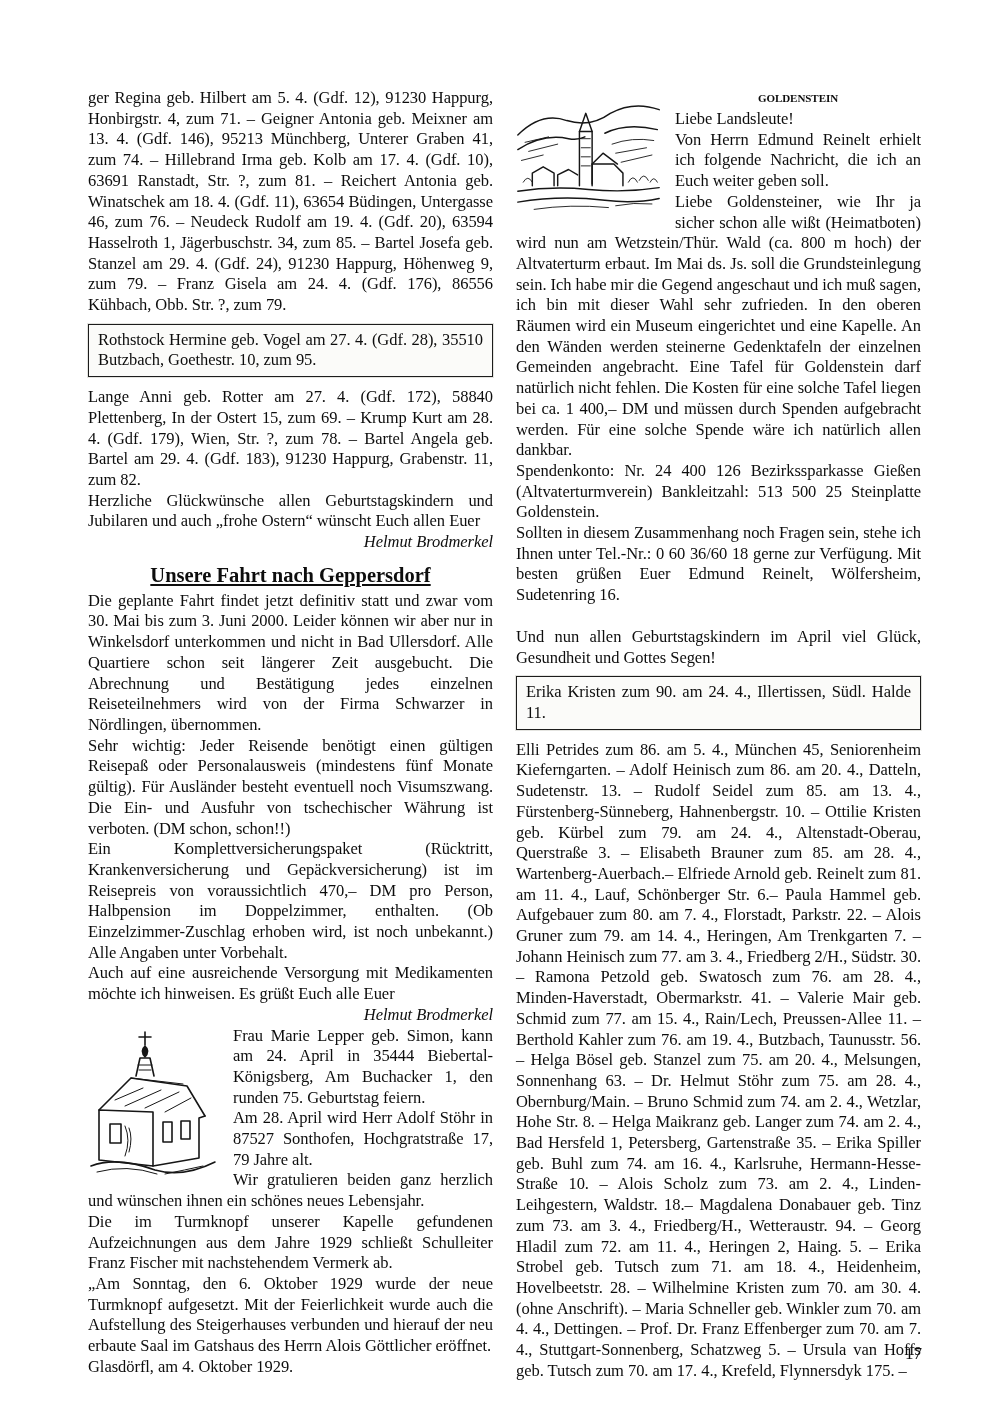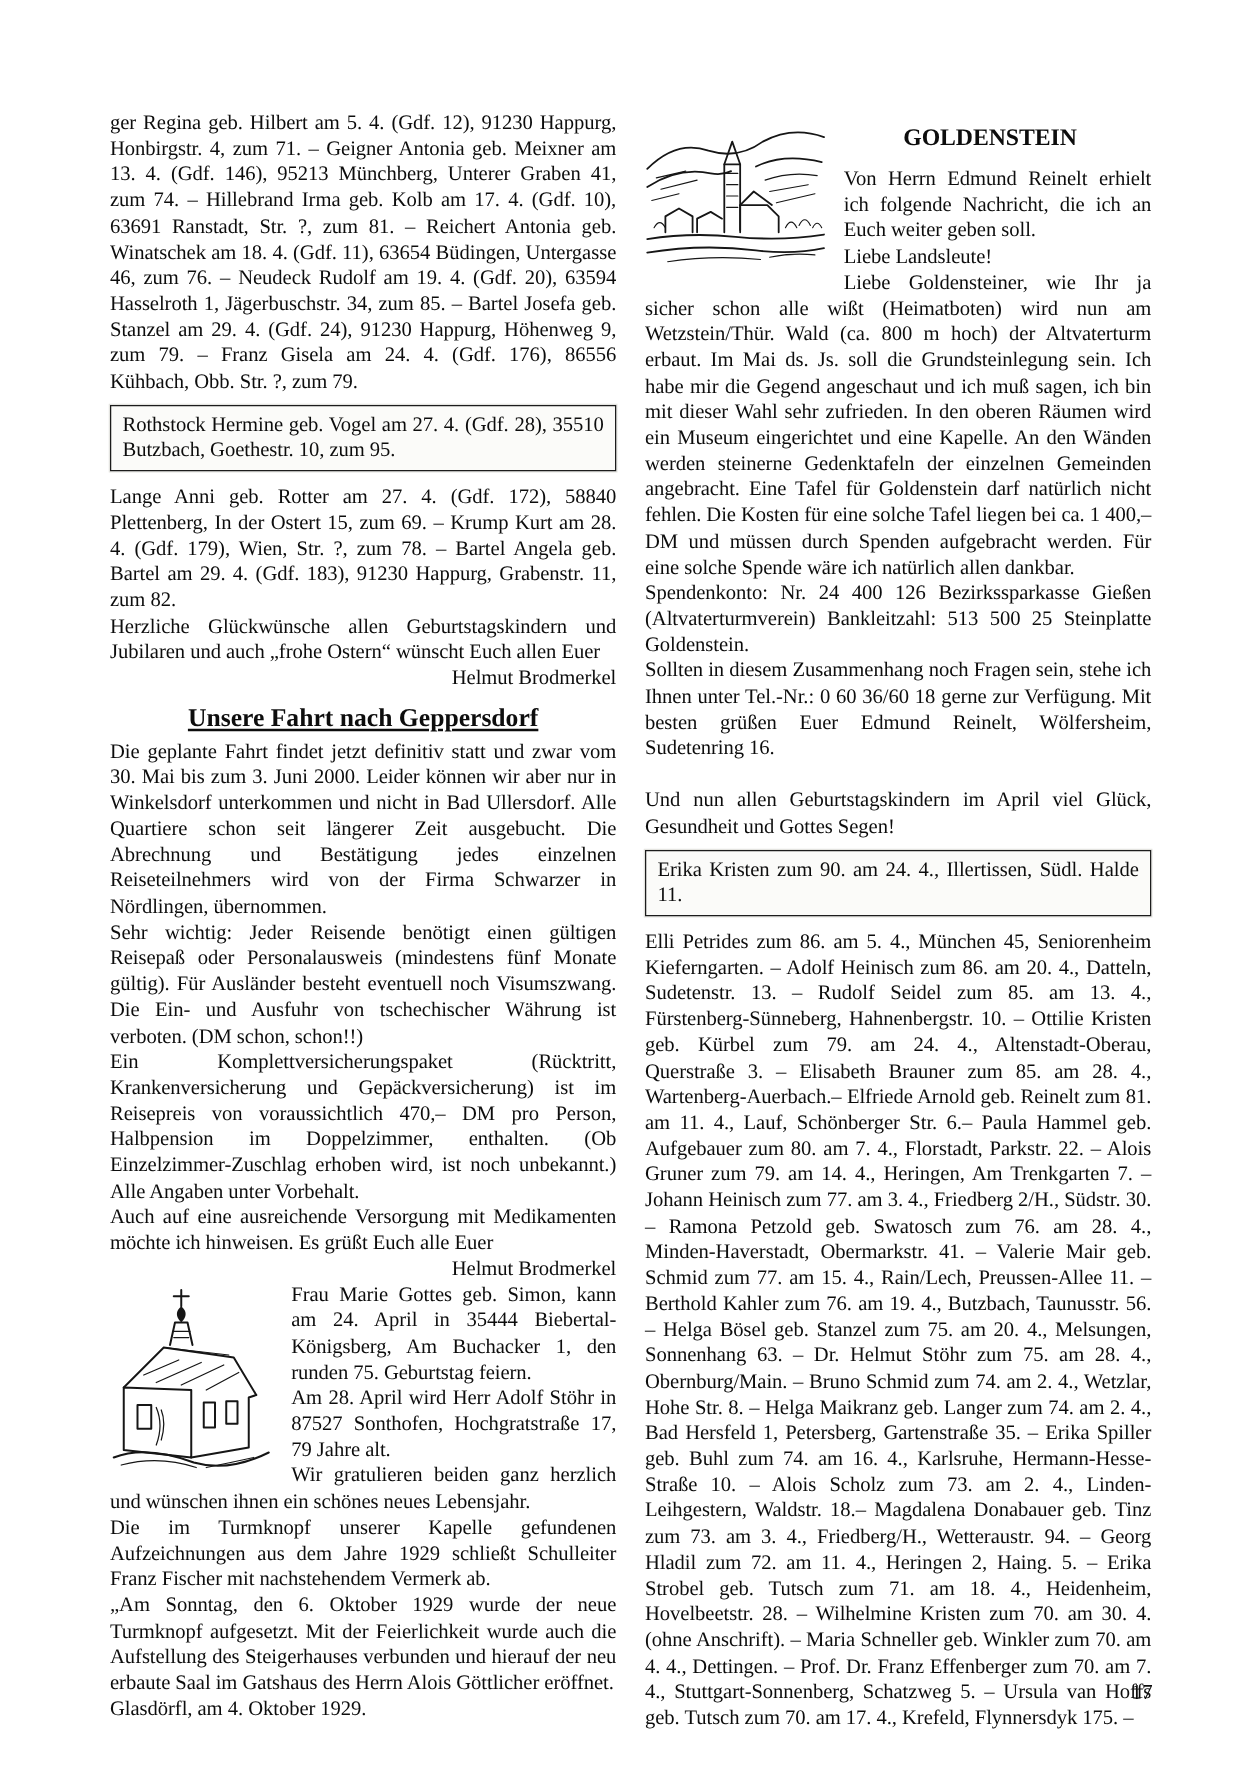--- a/index.html
+++ b/index.html
@@ -10,33 +10,33 @@
   }
   .col{
     position:absolute;top:88px;width:405px;
     font-size:16.5px;line-height:20.7px;text-align:justify;
     letter-spacing:-0.05px;
   }
   .col-left{left:88px;}
   .col-right{left:516px;}
   p{margin:0;}
   b{font-weight:400;}
-  .sig{text-align:right;}
+  .sig{text-align:right;font-style:italic;}
   .boxed{
     border:1.5px solid #1c1c1c;background:#fbfbf9;
     padding:5px 9px;margin:8px 0 10px 0;
     box-shadow:0 0 0 1px #e4e4e0;
   }
   .trip-heading{
     font-size:20.5px;font-weight:700;text-align:center;
     margin:9px 0 3px 0;line-height:26px;letter-spacing:0;text-decoration:underline;
   }
   .sub-heading{
-    font-size:19px;font-weight:700;text-align:center;
-    margin:12px;line-height:21px;
+    font-size:11px;font-weight:700;text-align:center;
+    margin:0;line-height:21px;
   }
   .glas-heading-wrap{margin-top:15px;}
   .village-img{
     float:left;width:145px;height:128px;margin:3px 14px 2px 0;
   }
   .chapel-img{
     float:left;width:138px;height:148px;margin:2px 10px 2px -3px;
   }
   .vgap{height:21px;clear:none;}
   .page-number{
@@ -78,21 +78,21 @@
     <path class="ln" d="M14 82 L14 132 L68 138 L68 84 Z"></path>
     <path class="ln" d="M68 138 L114 130 L114 90 L120 88"></path>
     <rect class="ln" x="25" y="96" width="11" height="19"></rect>
     <rect class="ln" x="78" y="94" width="9" height="20"></rect>
     <rect class="ln" x="96" y="93" width="9" height="18"></rect>
     <path class="thin" d="M40 98 q6 14 0 30 M44 100 q4 10 0 24"></path>
     <path class="ln" d="M6 138 Q32 128 70 142 Q98 150 130 134"></path>
     <path class="thin" d="M12 144 Q42 136 72 146 M80 146 Q100 142 118 138"></path>
   </svg>
 
-  <p><span>Frau </span><b>Marie Gottes </b><span>geb. Simon, kann am 24. April in 35444 Biebertal-Königsberg, Am Buchacker 1, den runden 75. Geburtstag feiern.</span></p>
+  <p><span>Frau </span><b>Marie Lepper </b><span>geb. Simon, kann am 24. April in 35444 Biebertal-Königsberg, Am Buchacker 1, den runden 75. Geburtstag feiern.</span></p>
   <p><span>Am 28. April wird Herr </span><b>Adolf Stöhr </b><span>in 87527 Sonthofen, Hochgratstraße 17, 79 Jahre alt.</span></p>
   <p><span>Wir gratulieren beiden ganz herzlich und wünschen ihnen ein schönes neues Lebensjahr.</span></p>
   <p><span>Die im Turmknopf unserer Kapelle gefundenen Aufzeichnungen aus dem Jahre 1929 schließt Schulleiter Franz Fischer mit nachstehendem Vermerk ab.</span></p>
   <p><span>„Am Sonntag, den 6. Oktober 1929 wurde der neue Turmknopf aufgesetzt. Mit der Feierlichkeit wurde auch die Aufstellung des Steigerhauses verbunden und hierauf der neu erbaute Saal im Gatshaus des Herrn Alois Göttlicher eröffnet.</span></p>
   <p><span>Glasdörfl, am 4. Oktober 1929.</span></p>
 
 </div>
 
 <div class="col col-right">
 
@@ -108,22 +108,22 @@
     <path class="ln" d="M84 74 L96 62 L112 74"></path>
     <path class="ln" d="M18 98 L18 84 L30 77 L42 84 L42 98"></path>
     <path class="ln" d="M46 98 L46 86 L58 80 L68 86"></path>
     <path class="thin" d="M8 94 q5 -9 10 0 M124 94 q5 -10 10 0 M136 92 q5 -10 10 0 M148 94 q4 -8 8 0"></path>
     <path class="ln" d="M2 104 Q40 98 80 102 Q120 106 158 100"></path>
     <path class="ln" d="M2 116 Q50 108 98 114 Q130 118 158 112"></path>
     <path class="thin" d="M20 124 Q60 118 102 122 M110 120 Q130 116 150 118"></path>
   </svg>
 
   <h3 class="sub-heading">GOLDENSTEIN</h3>
+  <p><span>Liebe Landsleute!</span></p>
   <p><span>Von Herrn Edmund Reinelt erhielt ich folgende Nachricht, die ich an Euch weiter geben soll.</span></p>
-  <p><span>Liebe Landsleute!</span></p>
   <p><span>Liebe Goldensteiner, wie Ihr ja sicher schon alle wißt (Heimatboten) wird nun am Wetzstein/Thür. Wald (ca. 800 m hoch) der Altvaterturm erbaut. Im Mai ds. Js. soll die Grundsteinlegung sein. Ich habe mir die Gegend angeschaut und ich muß sagen, ich bin mit dieser Wahl sehr zufrieden. In den oberen Räumen wird ein Museum eingerichtet und eine Kapelle. An den Wänden werden steinerne Gedenktafeln der einzelnen Gemeinden angebracht. Eine Tafel für Goldenstein darf natürlich nicht fehlen. Die Kosten für eine solche Tafel liegen bei ca. 1 400,– DM und müssen durch Spenden aufgebracht werden. Für eine solche Spende wäre ich natürlich allen dankbar.</span></p>
   <p><span>Spendenkonto: Nr. 24 400 126 Bezirkssparkasse Gießen (Altvaterturmverein) Bankleitzahl: 513 500 25 Steinplatte Goldenstein.</span></p>
   <p><span>Sollten in diesem Zusammenhang noch Fragen sein, stehe ich Ihnen unter Tel.-Nr.: 0 60 36/60 18 gerne zur Verfügung. Mit besten grüßen Euer Edmund Reinelt, Wölfersheim, Sudetenring 16.</span></p>
 
   <div class="vgap"></div>
 
   <p><span>Und nun allen Geburtstagskindern im April viel Glück, Gesundheit und Gottes Segen!</span></p>
 
   <div class="boxed">
     <p><b>Erika Kristen </b><span>zum 90. am 24. 4., Illertissen, Südl. Halde 11.</span></p>

